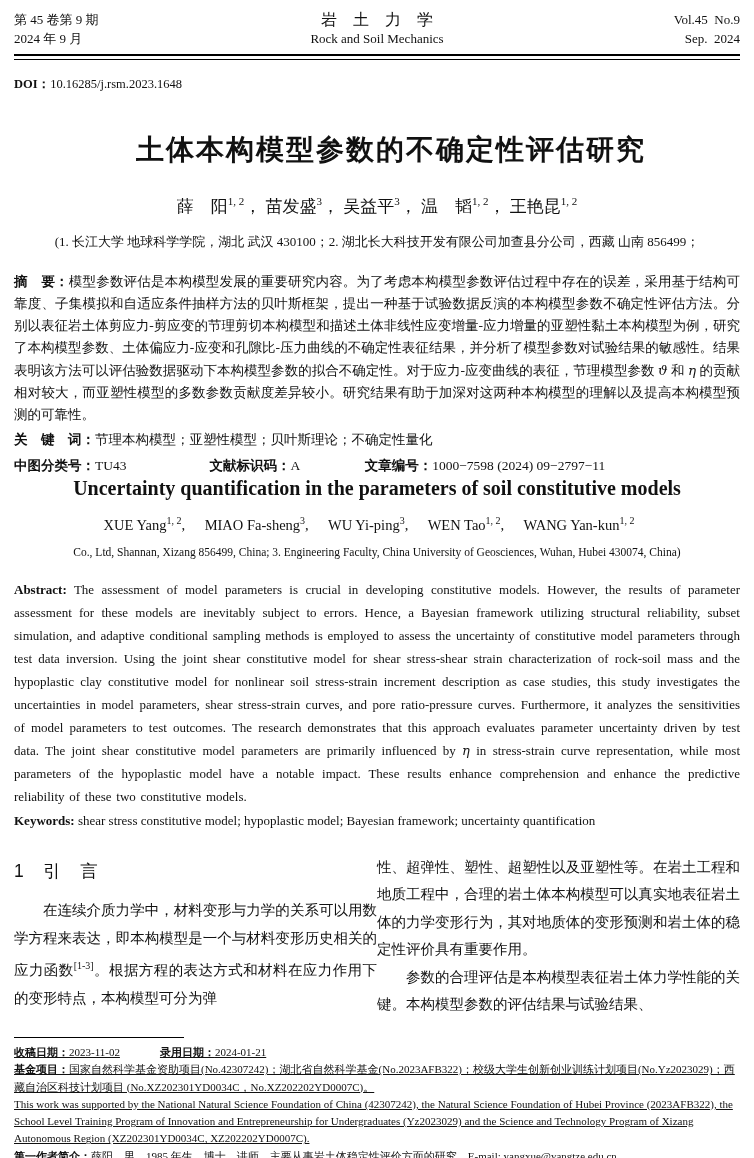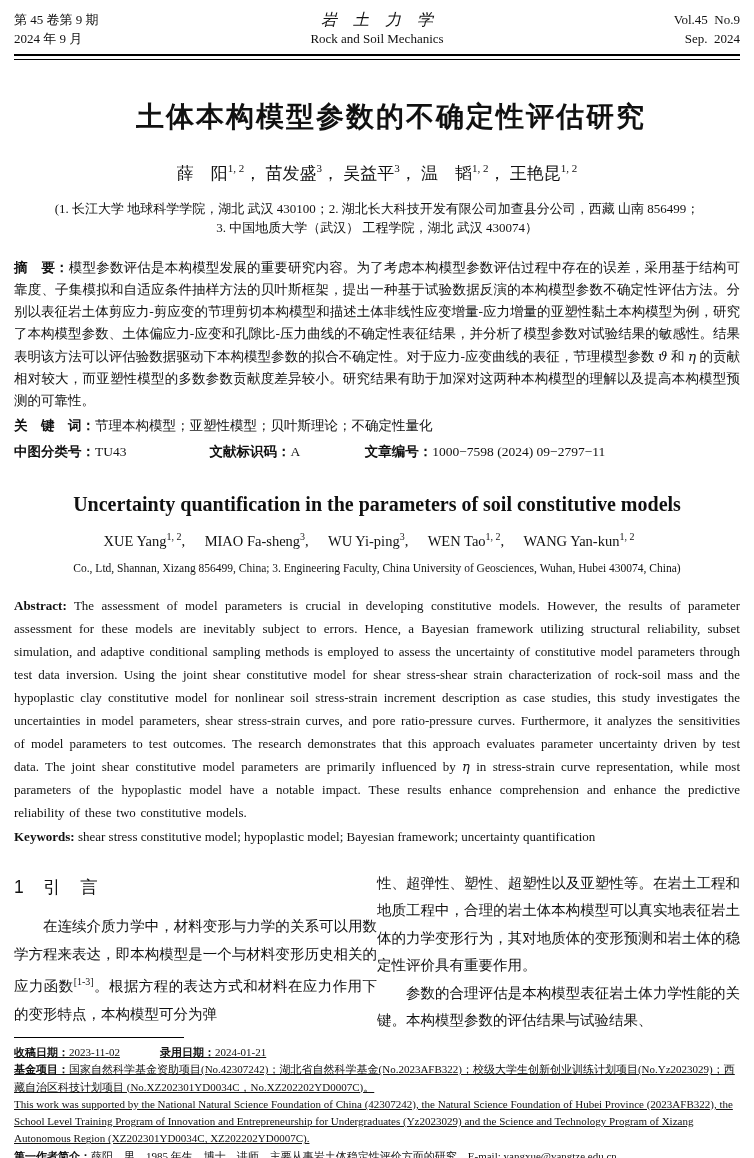--- a/index.html
+++ b/index.html
@@ -10,21 +10,21 @@
   }
   .page { position:relative; width:754px; height:1158px; overflow:hidden; }
 
   
   .header { display:flex; justify-content:space-between; align-items:flex-start;
             padding:10px 14px 0 14px; font-size:13px; line-height:19px; }
   .header span { white-space:pre; display:block; }
   .h-left  { width:200px; text-align:left; }
   .h-center{ flex:1; text-align:center; }
   .h-right { width:200px; text-align:right; }
-  .journal-cn { font-size:16px;font-style:italic; }
+  .journal-cn { font-size:16px; }
   .head-rule { margin:6px 14px 0 14px; height:3px;
                border-top:2px solid #000; border-bottom:1px solid #000; }
 
   .doi-line { margin:16px 14px 0 14px; font-size:12.5px; }
   .doi-label { font-weight:bold; }
 
   
   .title-cn { margin-top:38px; text-align:center; font-weight:bold;
               font-family:"Liberation Sans","DejaVu Sans",sans-serif;
               font-size:28px; letter-spacing:2px;padding-left:28px; }
@@ -36,21 +36,21 @@
   .abstract-cn { margin:20px 14px 0 14px; font-size:13.5px; line-height:22px;
                  text-align:justify; }
   .b-label { font-weight:bold; font-family:"Liberation Sans","DejaVu Sans",sans-serif; }
   .sym { font-style:italic; font-family:"DejaVu Serif",serif; }
   .keywords-cn { margin:3px 14px 0 14px; font-size:13.5px; line-height:22px; }
   .class-line { margin:4px 14px 0 14px; font-size:13.5px; line-height:22px; }
   .class-seg1 { display:inline-block; width:192px; }
   .class-seg2 { display:inline-block; width:152px; }
 
   
-  .title-en { margin-top:30px; text-align:center; font-size:20px; font-weight:bold; }
+  .title-en { text-align:center; font-size:20px; font-weight:bold; }
   .authors-en { margin-top:15px; text-align:center; font-size:14.5px; }
   .authors-en sup { font-size:10px; }
   .authors-en .sep { margin-right:16px; }
   .affil-en { margin-top:10px; text-align:center; font-size:11.5px; line-height:17px; }
   .abstract-en { margin:17px 14px 0 14px; font-size:13px; line-height:23px;
                  text-align:justify; word-spacing:1.5px; }
   .abstract-en .b-label, .keywords-en .b-label { font-family:"Liberation Serif",serif; }
   .keywords-en { margin:1px 14px 0 14px; font-size:13px; line-height:23px; }
 
   
@@ -83,34 +83,36 @@
       <span class="journal-cn">岩　土　力　学</span>
       <span>Rock and Soil Mechanics</span>
     </div>
     <div class="h-right">
       <span>Vol.45  No.9</span>
       <span>Sep.  2024</span>
     </div>
   </div>
   <div class="head-rule"></div>
 
+  <div class="doi-line">
+    <span class="doi-label">DOI：</span><span>10.16285/j.rsm.2023.1648</span>
+  </div>
 
   <div class="title-cn">土体本构模型参数的不确定性评估研究</div>
 
   <div class="authors-cn">
     <span><span>薛　阳</span><sup>1, 2</sup><span>，</span></span>
     <span><span>苗发盛</span><sup>3</sup><span>，</span></span>
     <span><span>吴益平</span><sup>3</sup><span>，</span></span>
     <span><span>温　韬</span><sup>1, 2</sup><span>，</span></span>
     <span><span>王艳昆</span><sup>1, 2</sup><span></span></span>
   </div>
 
   <div class="affil-cn">
     <div>(1. 长江大学 地球科学学院，湖北 武汉 430100；2. 湖北长大科技开发有限公司加查县分公司，西藏 山南 856499；</div>
-    <div>3. 中国地质大学（武汉） 工程学院，湖北 武汉 430074）</div>
   </div>
 
   <div class="abstract-cn">
     <span class="b-label">摘　要：</span><span>模型参数评估是本构模型发展的重要研究内容。为了考虑本构模型参数评估过程中存在的误差，采用基于结构可靠度、子集模拟和自适应条件抽样方法的贝叶斯框架，提出一种基于试验数据反演的本构模型参数不确定性评估方法。分别以表征岩土体剪应力-剪应变的节理剪切本构模型和描述土体非线性应变增量-应力增量的亚塑性黏土本构模型为例，研究了本构模型参数、土体偏应力-应变和孔隙比-压力曲线的不确定性表征结果，并分析了模型参数对试验结果的敏感性。结果表明该方法可以评估验数据驱动下本构模型参数的拟合不确定性。对于应力-应变曲线的表征，节理模型参数 </span><span class="sym">ϑ</span><span> 和 </span><span class="sym">η</span><span> 的贡献相对较大，而亚塑性模型的多数参数贡献度差异较小。研究结果有助于加深对这两种本构模型的理解以及提高本构模型预测的可靠性。</span>
   </div>
 
   <div class="keywords-cn">
     <span class="b-label">关　键　词：</span><span>节理本构模型；亚塑性模型；贝叶斯理论；不确定性量化</span>
   </div>
 

